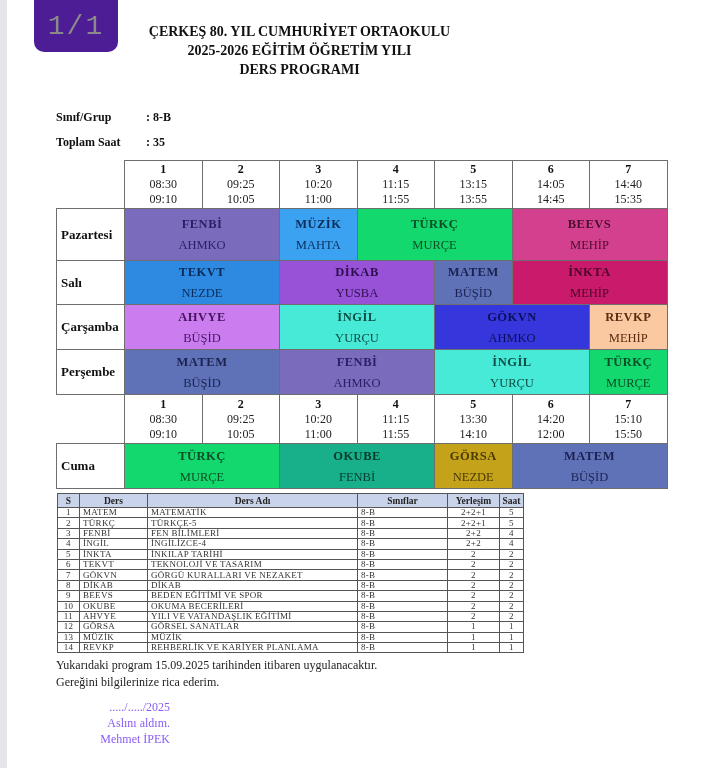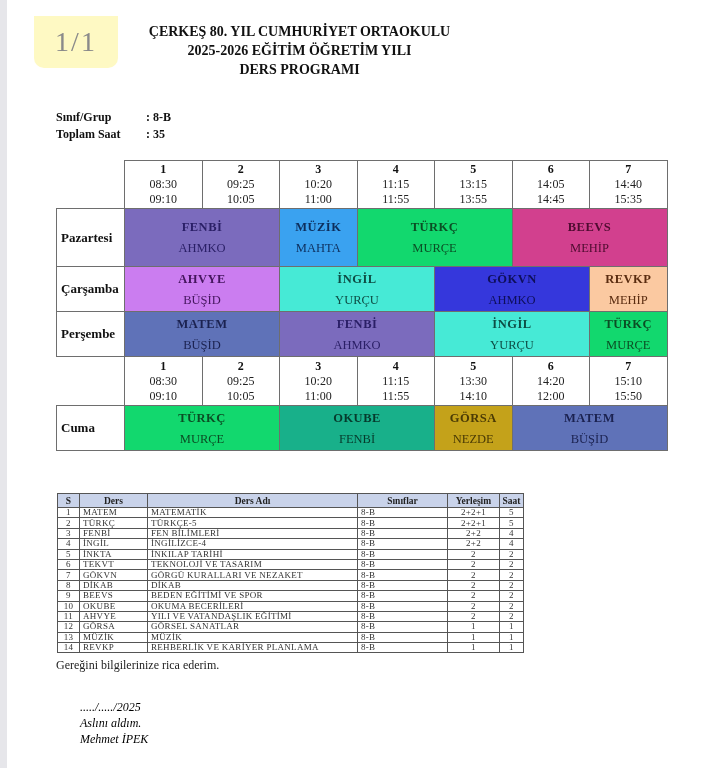--- a/index.html
+++ b/index.html
@@ -1,54 +1,54 @@
 <!DOCTYPE html>
 <html><head>
 <meta charset="utf-8">
 <style>
   * { box-sizing: border-box; margin: 0; padding: 0; }
   html, body { width: 709px; height: 768px; overflow: hidden; background: #ffffff; }
   body { position: relative; font-family: "Liberation Serif", "DejaVu Serif", serif; color: #111; }
   .left-strip { position: absolute; left: 0; top: 0; width: 7px; height: 768px; background: #e6e6ea; }
-  .page-badge { position: absolute; left: 34px; top: 16px; width: 84px; height: 52px; background: #fef9c3; border-radius: 0 0 10px 10px; display: flex; align-items: center; justify-content: center; font-family: Liberation Serif, serif; font-size: 28px; color: #8a8a8a; letter-spacing: 2px; }
+  .page-badge { position: absolute; left: 34px; top: 0; width: 84px; height: 52px; background: #4c1d95; border-radius: 0 0 10px 10px; display: flex; align-items: center; justify-content: center; font-family: Liberation Mono, monospace; font-size: 28px; color: #8a8a8a; letter-spacing: 2px; }
   .title { position: absolute; left: 0; width: 599px; text-align: center; font-weight: bold; font-size: 14px; line-height: 19px; }
   .meta { position: absolute; left: 56px; font-weight: bold; font-size: 12px; line-height: 16px; }
   .meta .k { display: inline-block; width: 90px; }
 
   table.grid { position: absolute; left: 56px; top: 160px; border-collapse: collapse; table-layout: fixed; }
   table.grid td { border: 1px solid #6e6e6e; text-align: center; vertical-align: middle; padding: 0; overflow: hidden; }
   table.grid td.blank { border: none; border-right: 1px solid #6e6e6e; }
   .hdr { background: #fff; font-size: 12px; line-height: 15px; color: #222; }
   .hdr b { display: block; font-size: 12px; color: #111; }
   .day { background: #fff; font-weight: bold; font-size: 13px; text-align: left !important; padding-left: 4px !important; color: #111; }
   .cell .code { display: block; font-weight: bold; font-size: 12.5px; letter-spacing: 0.5px; line-height: 21px; }
   .cell .teacher { display: block; font-size: 12.5px; line-height: 20px; }
 
   table.list { position: absolute; left: 57px; top: 493px; border-collapse: collapse; table-layout: fixed; font-size: 9px; }
   table.list th { background: #c9d3ea; font-weight: bold; font-size: 9.5px; border: 1px solid #555; height: 14px; line-height: 12px; color: #222; }
   table.list td { border: 1px solid #555; height: 10.4px; line-height: 9px; padding: 0 3px; color: #333; white-space: nowrap; overflow: hidden; letter-spacing: 0.3px; }
   table.list td.c { text-align: center; }
 
   .footer { position: absolute; left: 56px; top: 657px; font-size: 12px; line-height: 17px; color: #222; }
-  .sign { position: absolute; left: 80px; top: 699px; font-size: 12px; line-height: 16px; color: #000000; text-align: left; width: 90px; font-style: italic; }
+  .sign { position: absolute; left: 80px; top: 699px; font-size: 12px; line-height: 16px; color: #8b5cf6; text-align: right; width: 90px; }
 </style>
 </head>
 <body>
 
 <div class="left-strip"></div>
 <div class="page-badge">1/1</div>
 
 <div class="title" style="top:22px">ÇERKEŞ 80. YIL CUMHURİYET ORTAOKULU</div>
 <div class="title" style="top:41px">2025-2026 EĞİTİM ÖĞRETİM YILI</div>
 <div class="title" style="top:60px">DERS PROGRAMI</div>
 
 <div class="meta" style="top:109px">
   <span class="k">Sınıf/Grup</span><span>: 8-B</span>
 </div>
-<div class="meta" style="top:126px">
+<div class="meta" style="top:134px">
   <span class="k">Toplam Saat</span><span>: 35</span>
 </div>
 
 <table class="grid">
   <colgroup>
     <col style="width:68px">
       <col style="width:77.5px">
       <col style="width:77.5px">
       <col style="width:77.5px">
       <col style="width:77.5px">
@@ -88,36 +88,55 @@
           <b>6</b>
           <div>14:05</div>
           <div>14:45</div>
         </td>
         <td class="hdr">
           <b>7</b>
           <div>14:40</div>
           <div>15:35</div>
         </td>
       </tr>
-      <tr style="height: 58px;">
+      <tr style="height: 52px;">
         <td class="day">Pazartesi</td>
         <td class="cell" colspan="2" style="background: rgb(123, 107, 189); color: rgb(42, 31, 102);">
           <span class="code">FENBİ</span>
           <span class="teacher">AHMKO</span>
         </td>
         <td class="cell" colspan="1" style="background: rgb(58, 162, 240); color: rgb(13, 46, 92);">
           <span class="code">MÜZİK</span>
           <span class="teacher">MAHTA</span>
         </td>
         <td class="cell" colspan="2" style="background: rgb(18, 216, 110); color: rgb(11, 77, 36);">
           <span class="code">TÜRKÇ</span>
           <span class="teacher">MURÇE</span>
         </td>
         <td class="cell" colspan="2" style="background: rgb(210, 64, 142); color: rgb(78, 12, 48);">
           <span class="code">BEEVS</span>
+          <span class="teacher">MEHİP</span>
+        </td>
+      </tr>
+      <tr style="height: 44px;">
+        <td class="day">Salı</td>
+        <td class="cell" colspan="2" style="background: rgb(46, 138, 224); color: rgb(10, 42, 90);">
+          <span class="code">TEKVT</span>
+          <span class="teacher">NEZDE</span>
+        </td>
+        <td class="cell" colspan="2" style="background: rgb(152, 82, 216); color: rgb(46, 15, 78);">
+          <span class="code">DİKAB</span>
+          <span class="teacher">YUSBA</span>
+        </td>
+        <td class="cell" colspan="1" style="background: rgb(95, 114, 184); color: rgb(27, 34, 80);">
+          <span class="code">MATEM</span>
+          <span class="teacher">BÜŞİD</span>
+        </td>
+        <td class="cell" colspan="2" style="background: rgb(201, 26, 107); color: rgb(78, 6, 40);">
+          <span class="code">İNKTA</span>
           <span class="teacher">MEHİP</span>
         </td>
       </tr>
       <tr style="height: 45px;">
         <td class="day">Çarşamba</td>
         <td class="cell" colspan="2" style="background: rgb(203, 125, 240); color: rgb(69, 22, 94);">
           <span class="code">AHVYE</span>
           <span class="teacher">BÜŞİD</span>
         </td>
         <td class="cell" colspan="2" style="background: rgb(70, 234, 214); color: rgb(14, 77, 69);">
@@ -341,19 +360,20 @@
         <td>REVKP</td>
         <td>REHBERLİK VE KARİYER PLANLAMA</td>
         <td>8-B</td>
         <td class="c">1</td>
         <td class="c">1</td>
       </tr>
     </tbody>
 </table>
 
 <div class="footer">
+  <div>Yukarıdaki program 15.09.2025 tarihinden itibaren uygulanacaktır.</div>
   <div>Gereğini bilgilerinize rica ederim.</div>
 </div>
 <div class="sign">
   <div>...../...../2025</div>
   <div>Aslını aldım.</div>
   <div>Mehmet İPEK</div>
 </div>
 
 </body></html>

